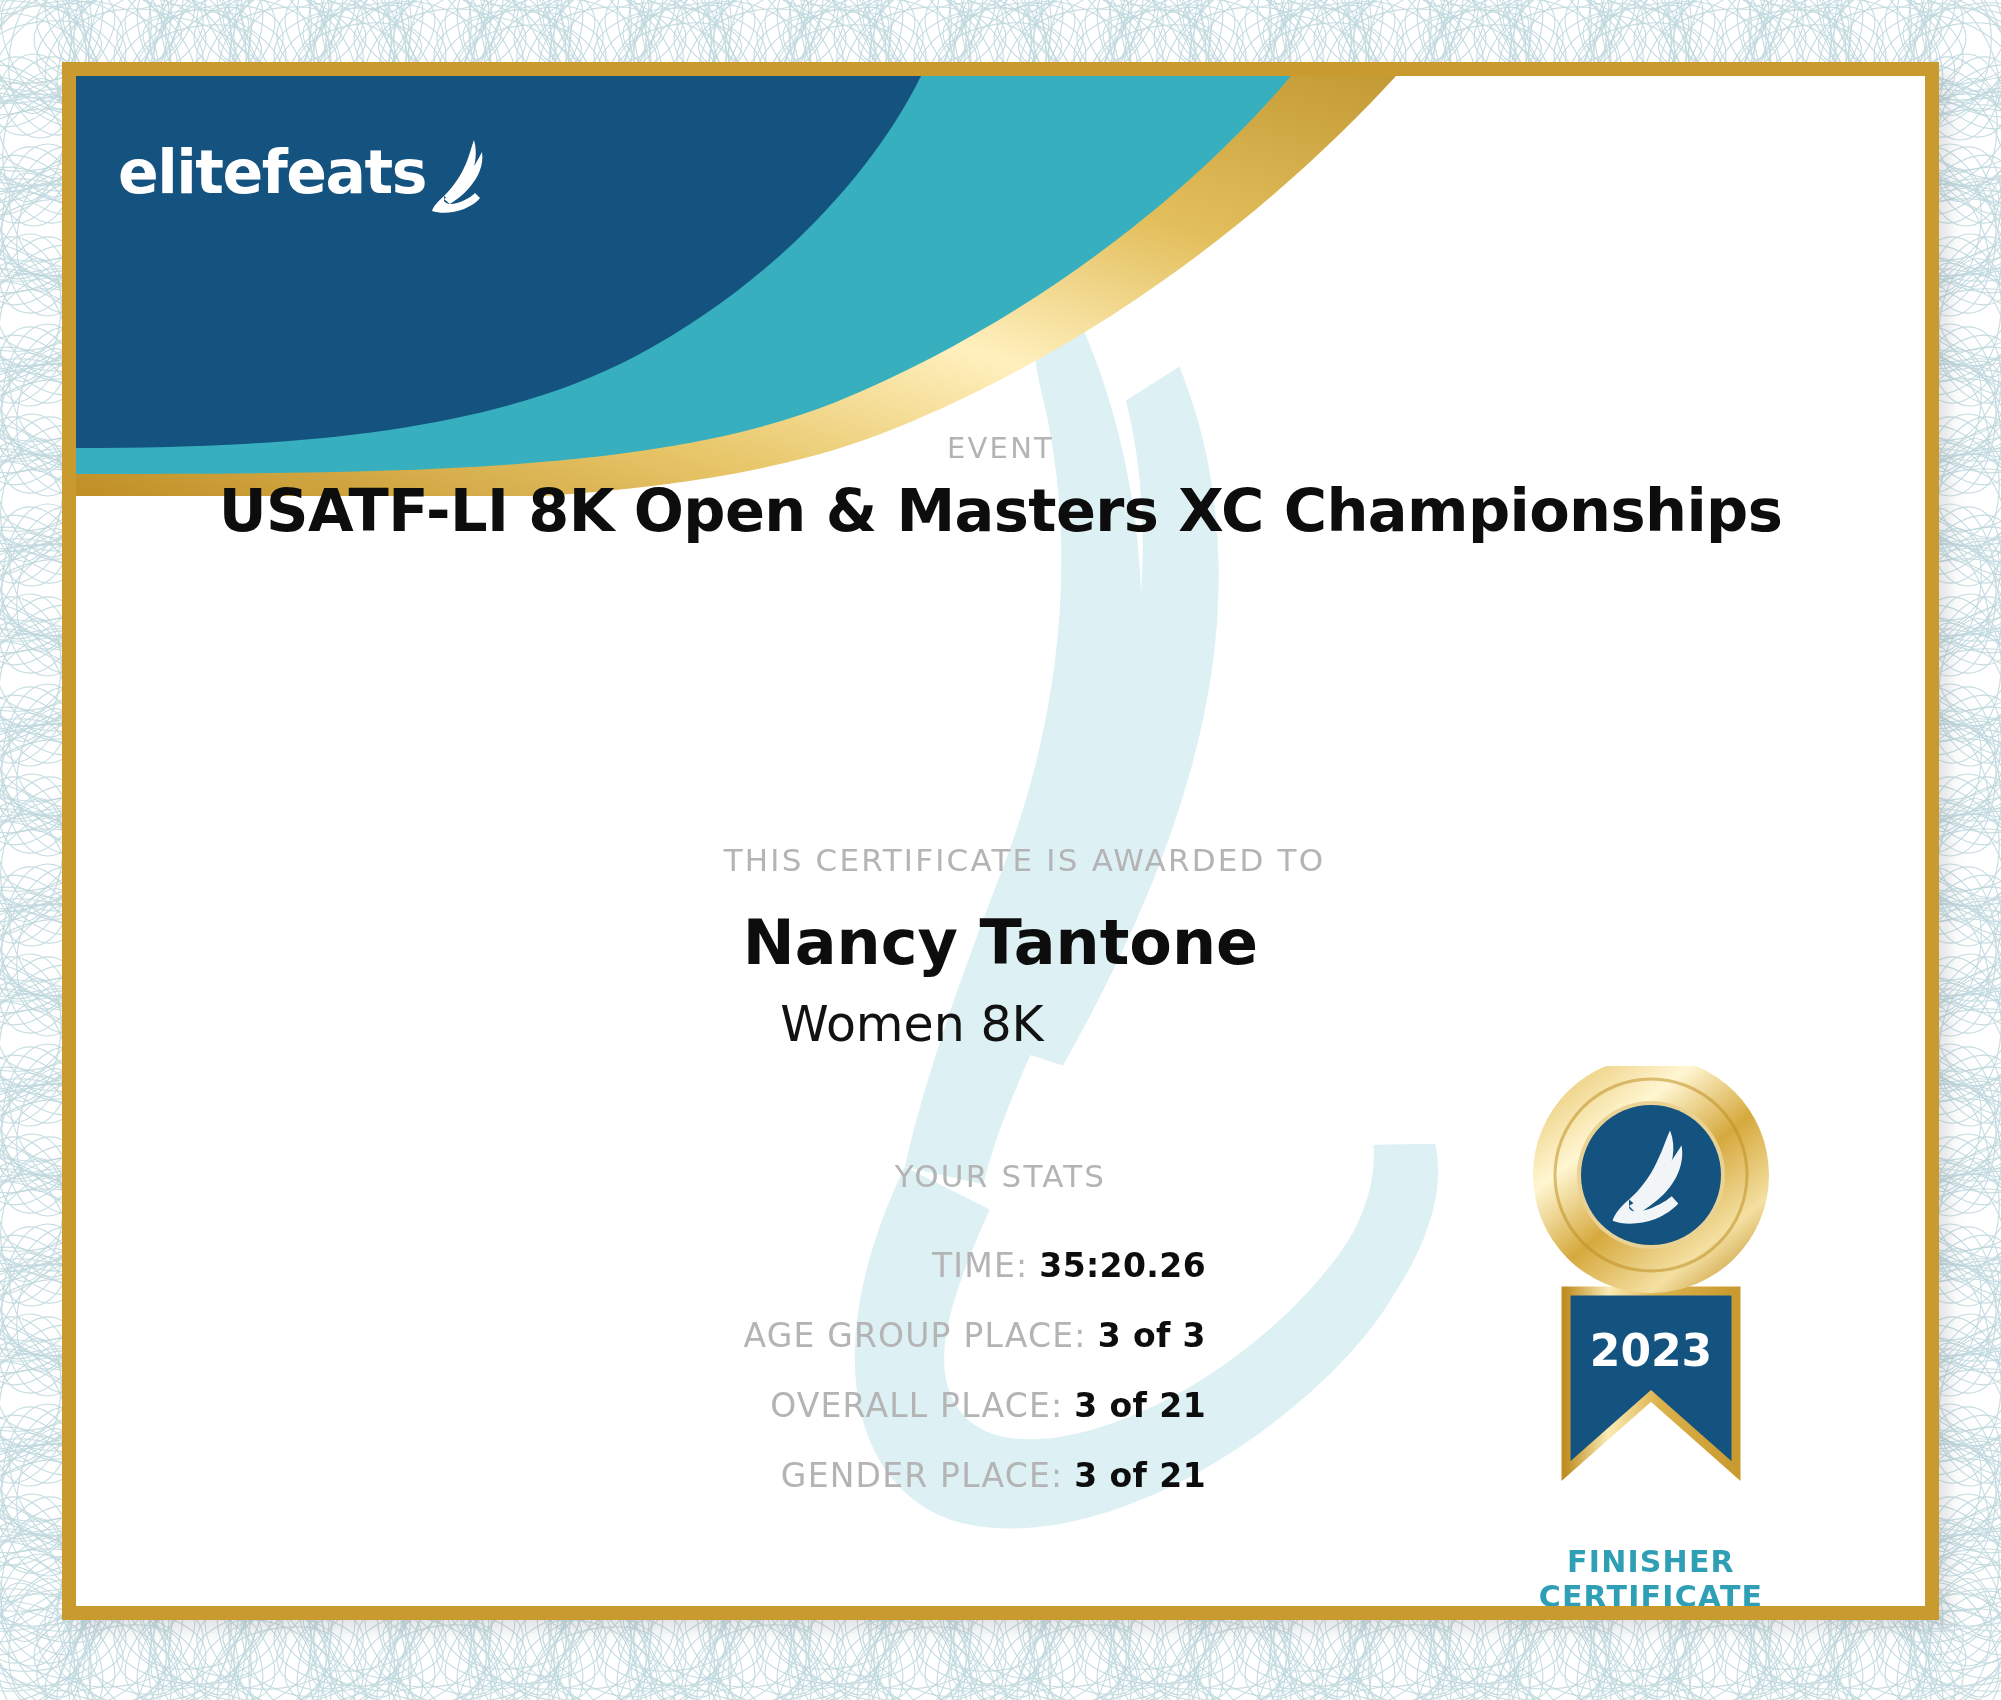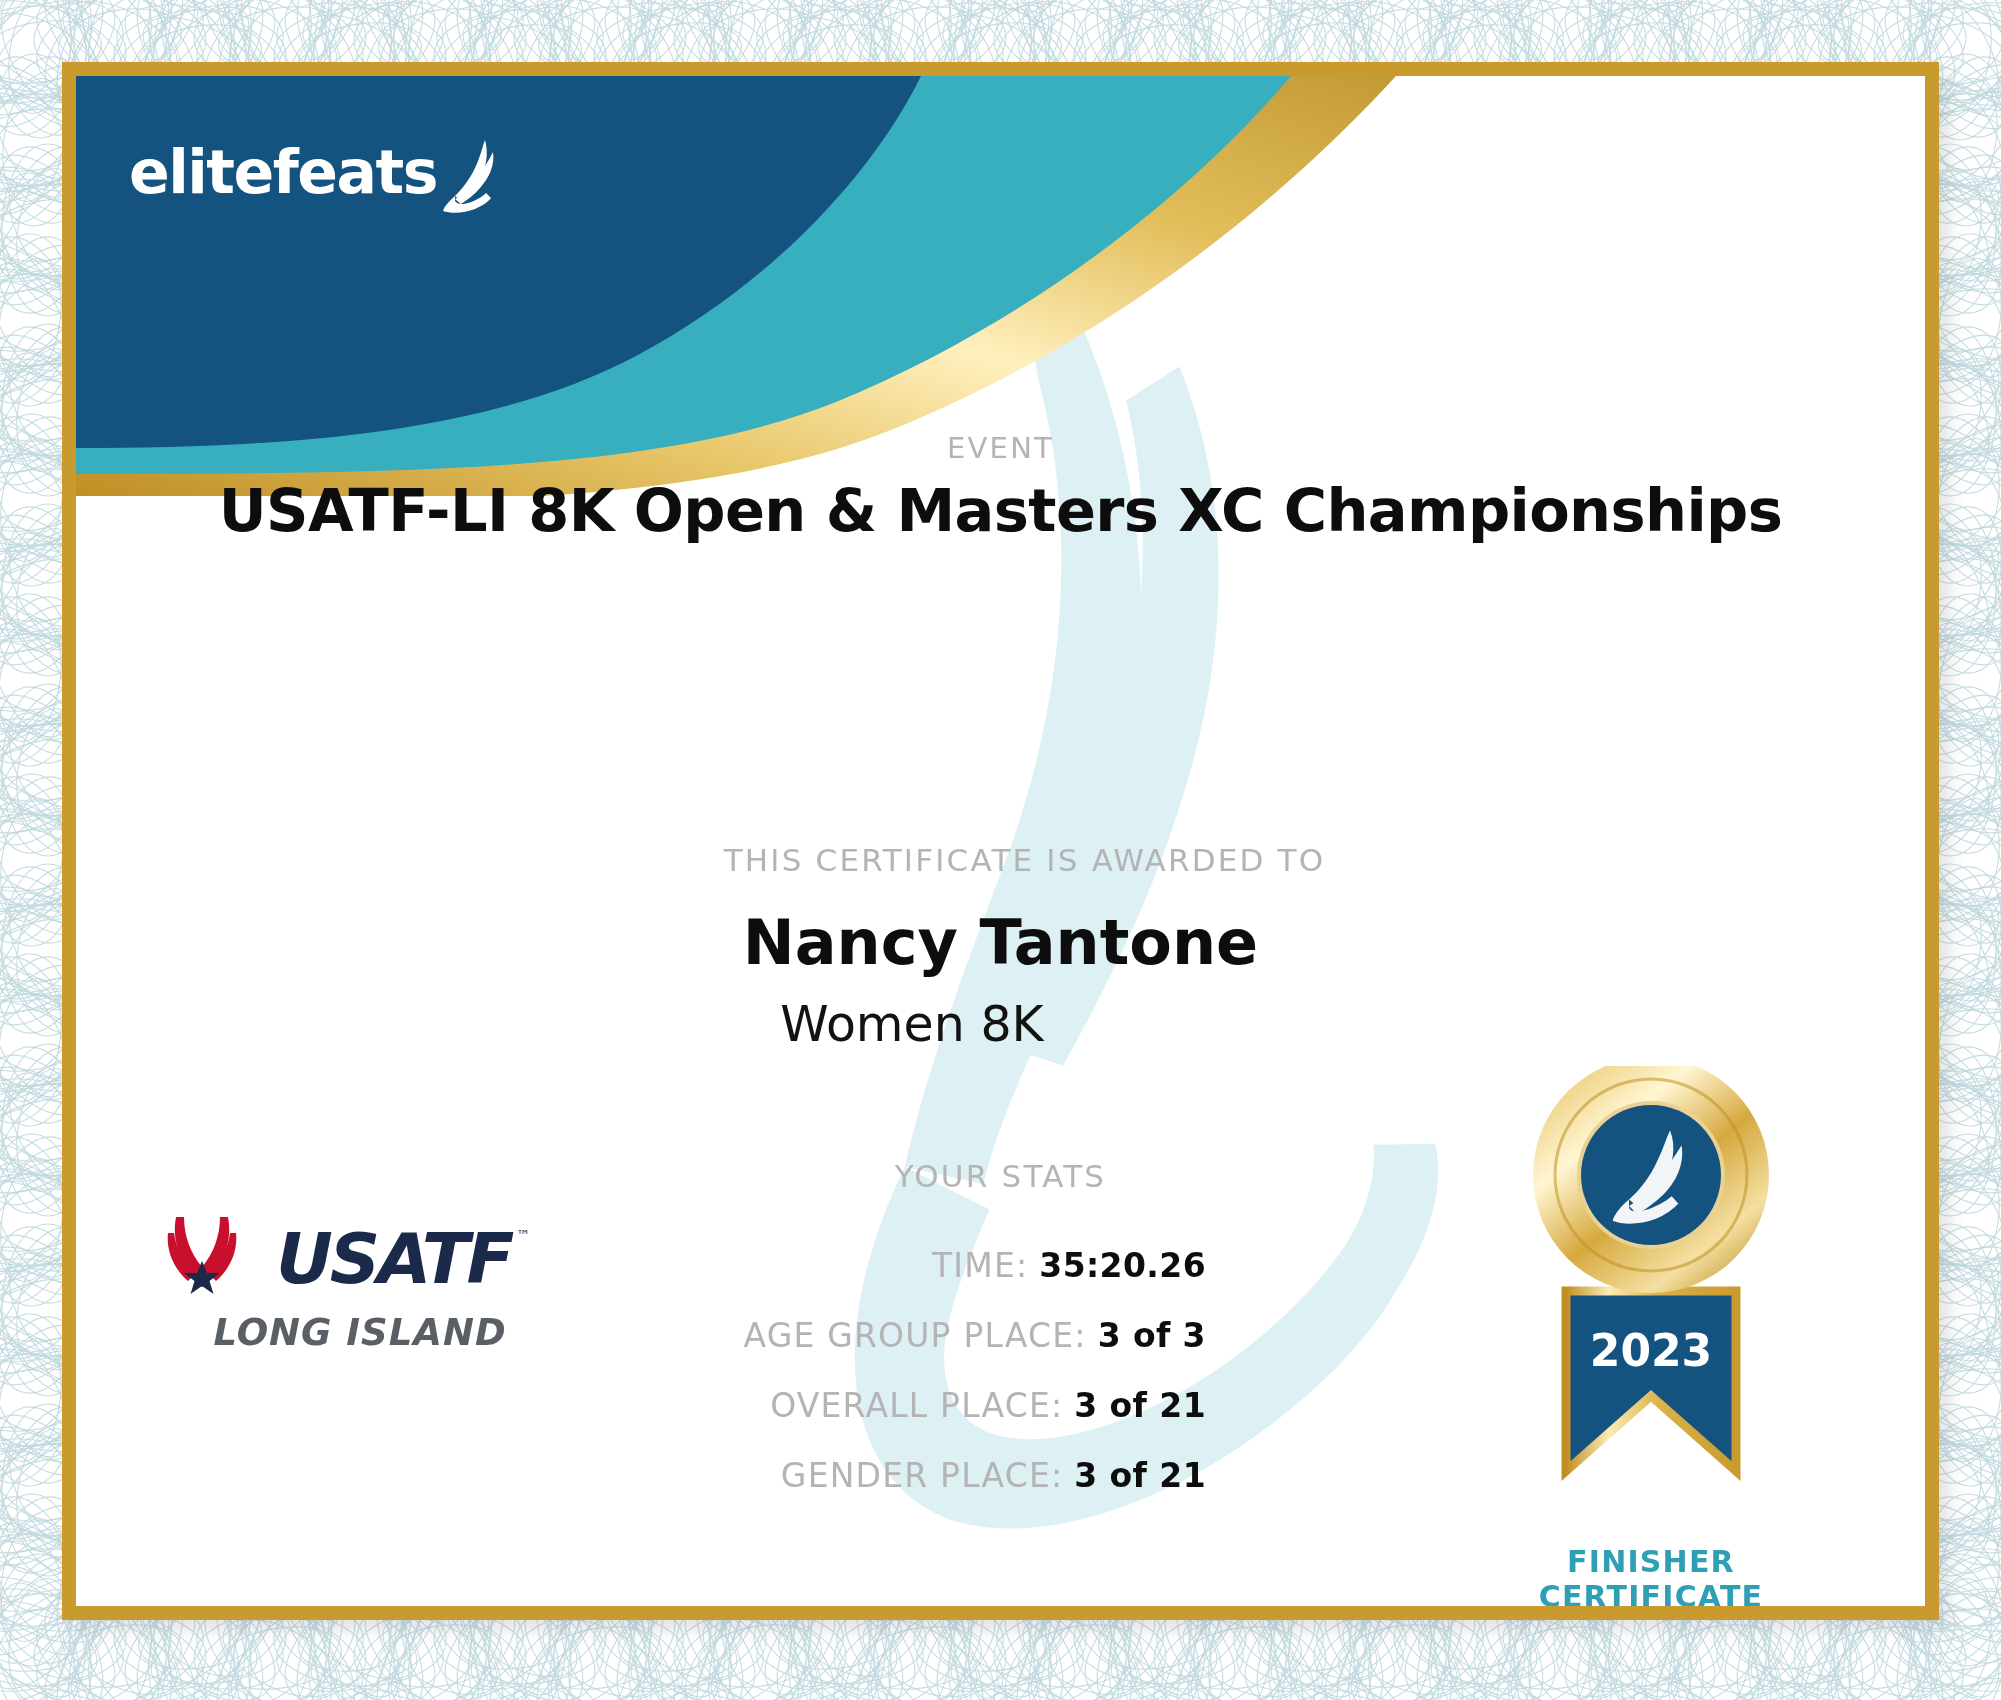--- a/index.html
+++ b/index.html
@@ -44,21 +44,21 @@
 
   
   .header-art{
     position:absolute;
     left:0; top:0;
     width:1849px; height:420px;
     z-index:1;
   }
   .brand{
     position:absolute;
-    left:53px; top:62px;
+    left:42px; top:62px;
     z-index:3;
     display:flex; align-items:flex-end; gap:2px;
   }
   .brand-word{
     color:#ffffff;
     font-size:60px;
     font-weight:700;
     letter-spacing:-1.5px;
     font-family:"DejaVu Sans", sans-serif;
     line-height:1;
@@ -414,42 +414,20 @@
       <div class="stat-row">
         <span class="stat-label">OVERALL PLACE:</span>
         <span class="stat-value">3 of 21</span>
       </div>
       <div class="stat-row">
         <span class="stat-label">GENDER PLACE:</span>
         <span class="stat-value">3 of 21</span>
       </div>
     </div>
 
-    <div class="usatf">
-      <div class="usatf-row">
-        <span>
-          <svg class="usatf-wings" viewBox="0 0 104 96" xmlns="http://www.w3.org/2000/svg">
-            <g fill="#C8102E">
-              <path d="M10 6 C6 26 12 48 26 64 L36 56 C24 42 18 24 18 6 Z"></path>
-              <path d="M2 22 C0 40 8 58 22 70 L30 62 C18 52 10 38 8 22 Z"></path>
-              <path d="M20 42 C20 56 26 68 36 76 L42 70 C34 62 28 52 26 42 Z"></path>
-              <path d="M62 6 C66 26 60 48 46 64 L36 56 C48 42 54 24 54 6 Z"></path>
-              <path d="M70 22 C72 40 64 58 50 70 L42 62 C54 52 62 38 64 22 Z"></path>
-              <path d="M52 42 C52 56 46 68 36 76 L30 70 C38 62 44 52 46 42 Z"></path>
-            </g>
-            <path d="M36 50 L41 62 L54 62 L43.5 70 L47.5 83 L36 75 L24.5 83
-                     L28.5 70 L18 62 L31 62 Z" fill="#1B2A4A"></path>
-          </svg>
-        </span>
-        <span class="usatf-word">
-          <span>USATF</span><span class="usatf-tm">™</span>
-        </span>
-      </div>
-      <div class="usatf-sub">LONG ISLAND</div>
-    </div>
 
     <div class="badge">
       <span>
       <svg width="310" height="470" viewBox="0 0 310 470" xmlns="http://www.w3.org/2000/svg">
         <defs>
           <linearGradient id="gRing" x1="0%" y1="0%" x2="100%" y2="100%">
             <stop offset="0%" stop-color="#F6DC8E"></stop>
             <stop offset="18%" stop-color="#D9AE44"></stop>
             <stop offset="38%" stop-color="#FFF3C6"></stop>
             <stop offset="58%" stop-color="#D8A93C"></stop>

